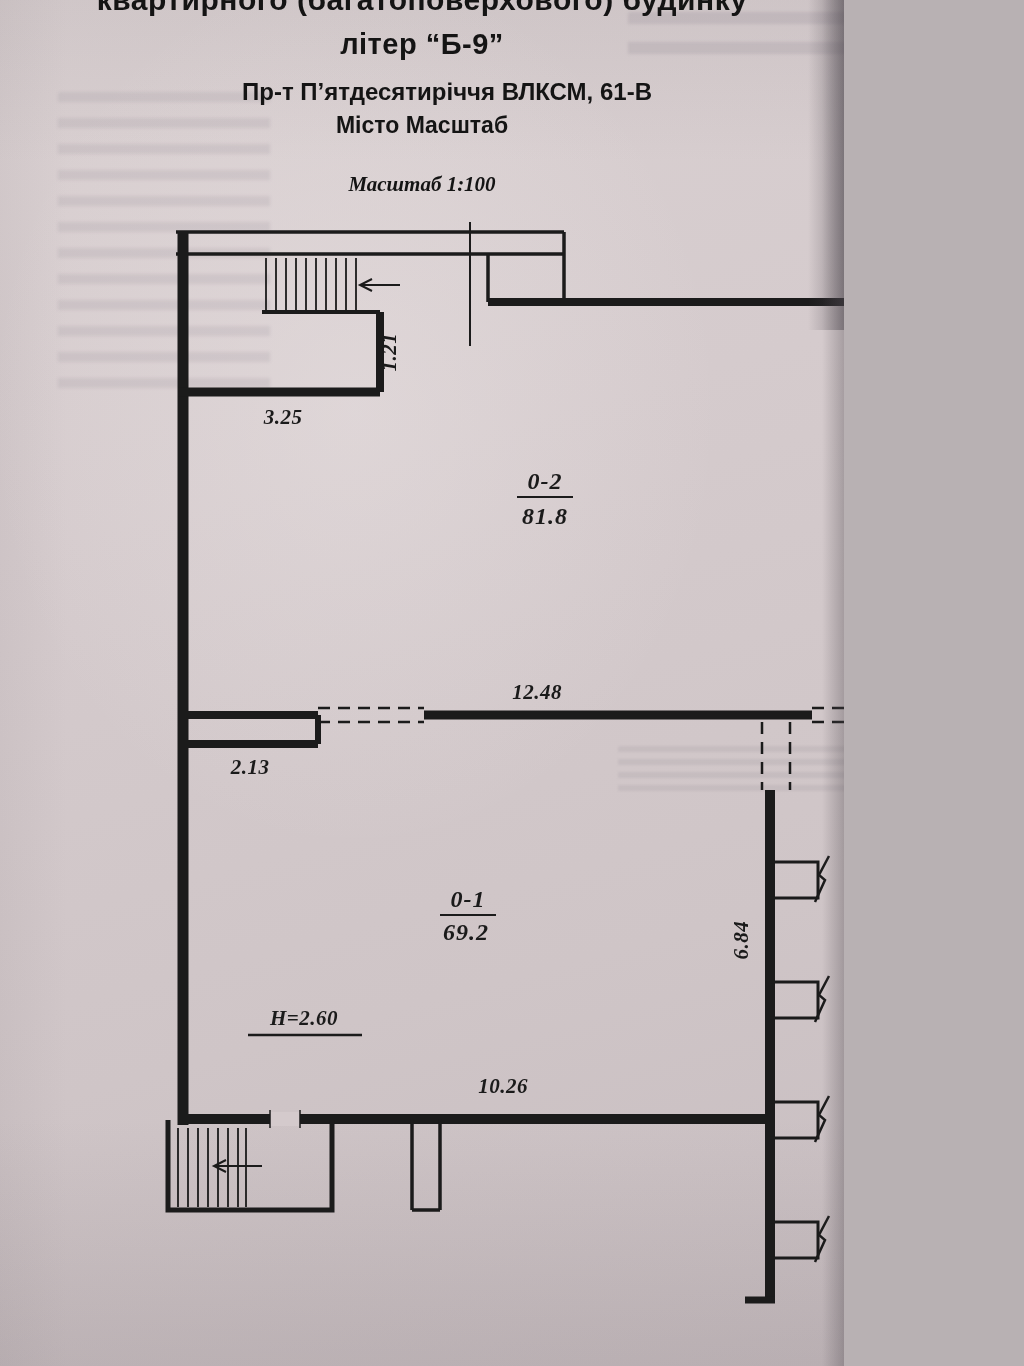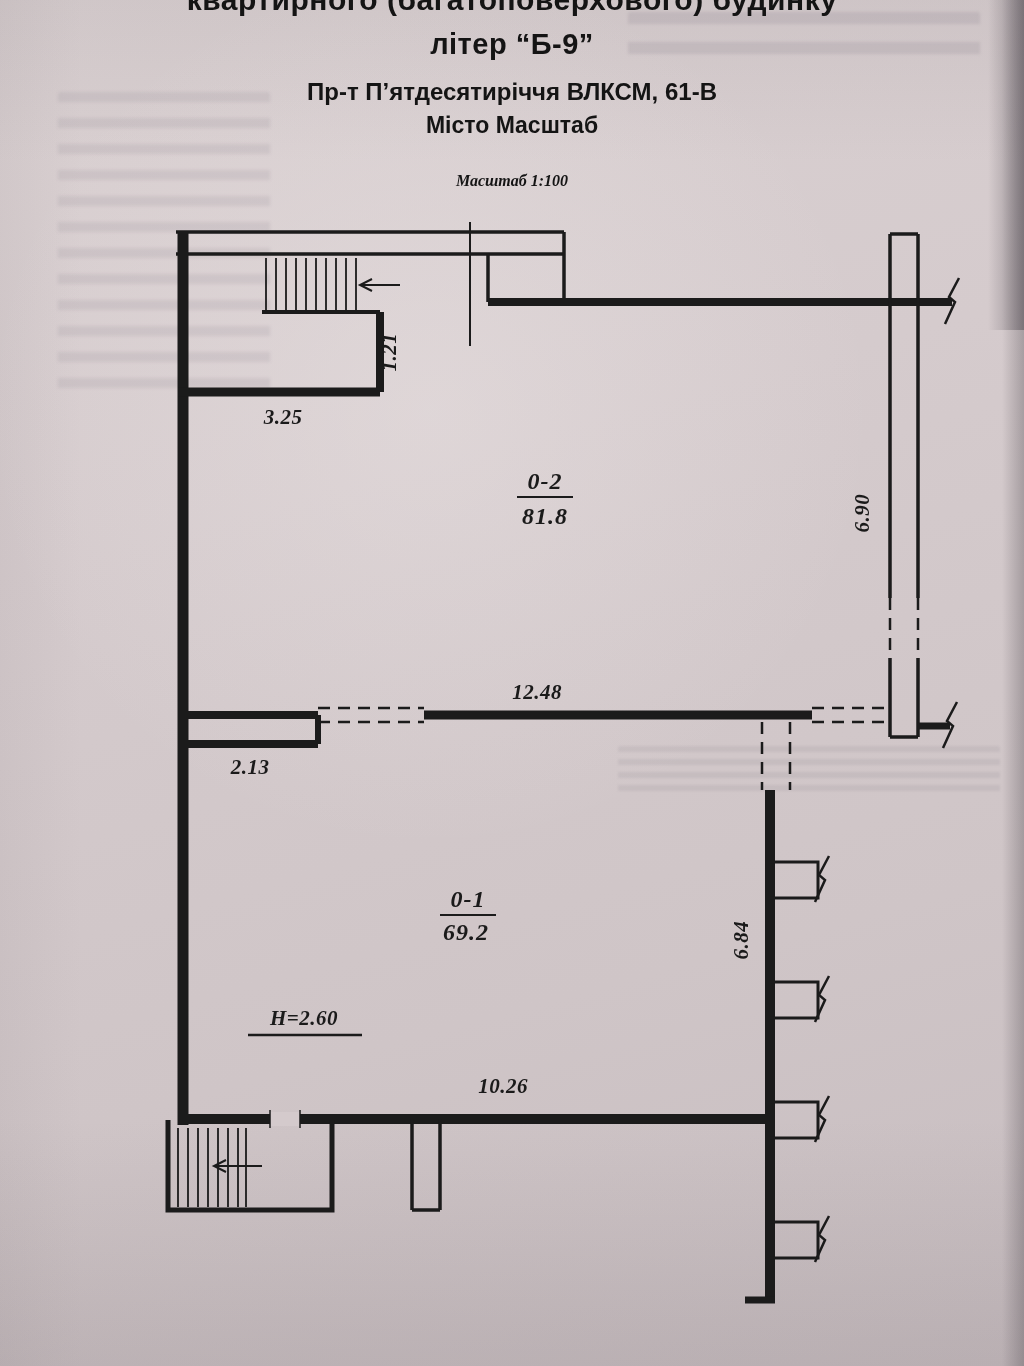--- a/index.html
+++ b/index.html
@@ -1,37 +1,37 @@
 <!DOCTYPE html>
 <html><head>
 <meta charset="utf-8">
 <style>
   html,body{margin:0;padding:0;background:#b8b1b3;}
   .page{
-    position:relative;width:1024px;height:1366px;overflow:hidden;
+    position:relative;width:844px;height:1366px;overflow:hidden;
     background:linear-gradient(165deg,#dad1d2 0%,#d5cbcd 35%,#cfc5c7 70%,#c7bdc0 100%);
     font-family:"Liberation Sans",sans-serif;
   }
   .vignette{
     position:absolute;inset:0;pointer-events:none;
     background:
       radial-gradient(ellipse 62% 46% at 42% 30%, rgba(240,234,234,0.35), transparent 70%),
       linear-gradient(to bottom, rgba(120,110,115,0.10), transparent 12%, transparent 82%, rgba(110,100,105,0.16)),
       linear-gradient(to right, rgba(120,110,115,0.08), transparent 8%);
   }
   .edge-right{position:absolute;right:0;top:0;width:22px;height:100%;
     background:linear-gradient(to right, transparent, rgba(80,74,80,0.35));}
   .corner-tr{position:absolute;right:0;top:0;width:36px;height:330px;
     background:linear-gradient(to right, transparent, rgba(70,64,72,0.45));}
   .hdr{position:absolute;left:0;width:100%;text-align:center;color:#141414;font-weight:700;}
   .t1{top:-17px;font-size:30px;letter-spacing:0.5px;}
   .t2{top:28px;font-size:29px;letter-spacing:0.5px;}
-  .t3{top:78px;font-size:24px;}
+  .t3{top:78px;font-size:24px;padding-left:25px;}
   .t4{top:112px;font-size:23px;}
-  .tscale{top:172px;font-size:16px;font-family:"Liberation Serif",serif;font-style:italic;}
+  .tscale{top:172px;font-size:21px;font-family:"Liberation Serif",serif;font-style:italic;}
   .plan{position:absolute;left:0;top:0;width:1024px;height:1366px;}
   .dim{font-family:"Liberation Serif",serif;font-style:italic;font-weight:700;font-size:21px;letter-spacing:0.5px;}
   .room{font-family:"Liberation Serif",serif;font-style:italic;font-weight:700;font-size:24px;letter-spacing:1px;}
   .smudge{position:absolute;pointer-events:none;border-radius:3px;}
   .smudge-left{left:58px;top:92px;width:212px;height:310px;
     background:repeating-linear-gradient(to bottom, rgba(95,88,105,0.10) 0 10px, transparent 10px 26px);
     filter:blur(1.6px);}
   .smudge-topright{left:628px;top:12px;width:352px;height:52px;
     background:repeating-linear-gradient(to bottom, rgba(95,88,105,0.13) 0 12px, transparent 12px 30px);
     filter:blur(1.6px);}

